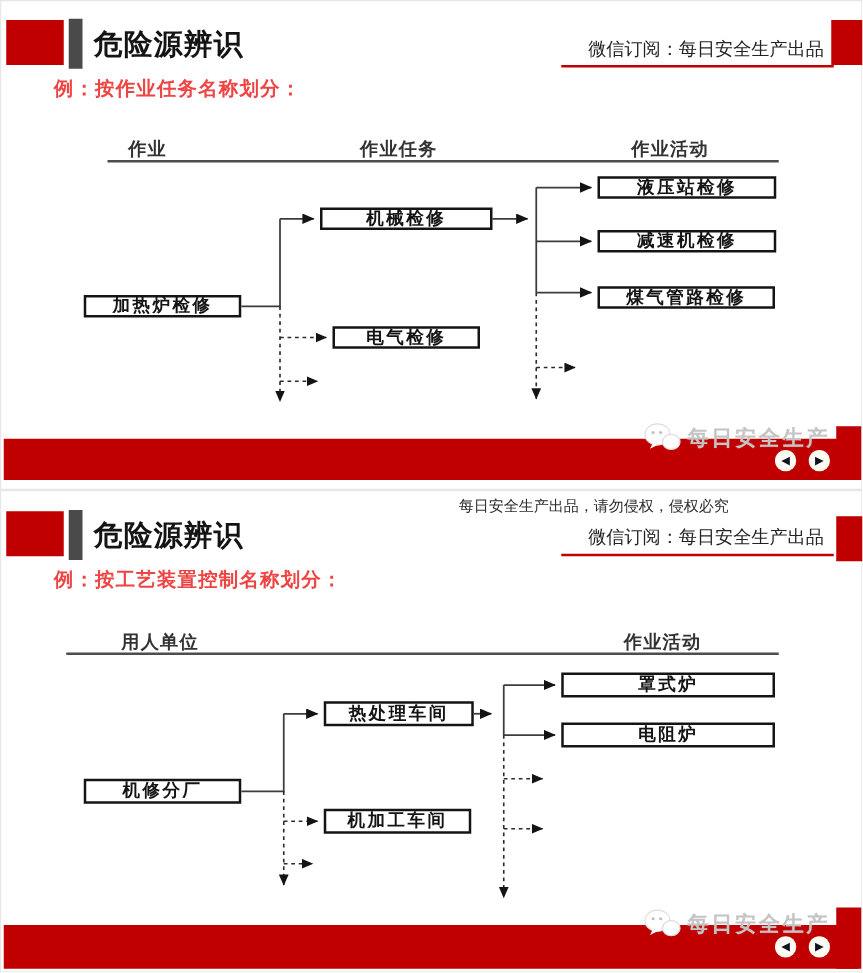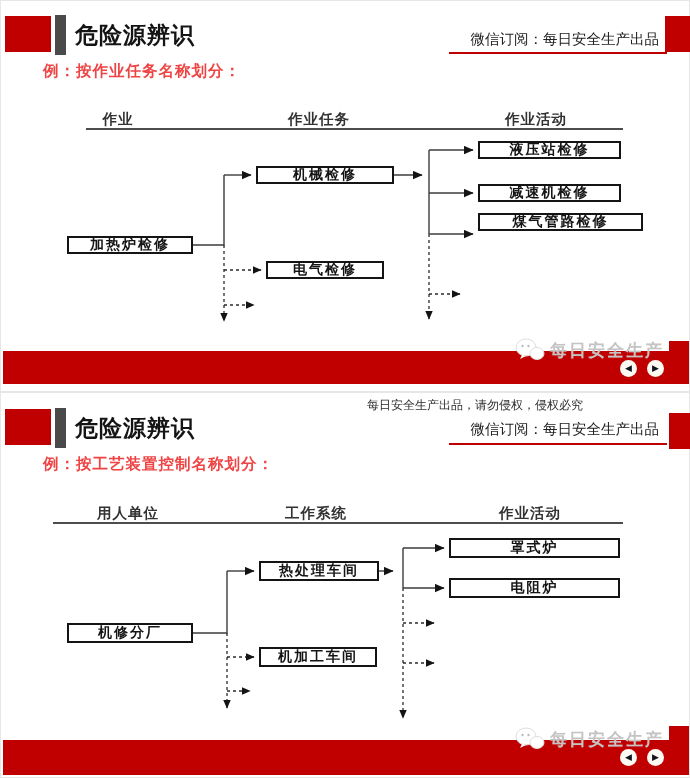--- a/index.html
+++ b/index.html
@@ -71,21 +71,21 @@
       <path d="M428,192 H472" fill="none" stroke="#3c3c3c" stroke-width="1.4" marker-end="url(#ah1)"></path>
       <path d="M428,233 H472" fill="none" stroke="#3c3c3c" stroke-width="1.4" marker-end="url(#ah1)"></path>
       <path d="M428,293 H459" fill="none" stroke="#2b2b2b" stroke-width="1.3" stroke-dasharray="3 3" marker-end="url(#ah1)"></path>
     </svg>
 
     <div class="node" style="left:66px;top:235px;width:126px;height:18px;">加热炉检修</div>
     <div class="node" style="left:255px;top:165px;width:138px;height:18px;">机械检修</div>
     <div class="node" style="left:265px;top:260px;width:118px;height:18px;">电气检修</div>
     <div class="node" style="left:477px;top:140px;width:143px;height:18px;">液压站检修</div>
     <div class="node" style="left:477px;top:183px;width:143px;height:18px;">减速机检修</div>
-    <div class="node" style="left:477px;top:212px;width:165px;height:18px;">煤气管路检修</div>
+    <div class="node" style="left:477px;top:228px;width:142px;height:18px;">煤气管路检修</div>
 
     <div class="footer-bar" style="top:350px;"></div>
     <div class="footer-notch" style="top:340px;height:43px;"></div>
     <div class="watermark" style="left:514px;top:337px;">
       <svg width="30" height="24" viewBox="0 0 30 24">
         <ellipse cx="11" cy="9.5" rx="10" ry="8.5" fill="#ffffff" stroke="#dedede" stroke-width="1"></ellipse>
         <ellipse cx="22" cy="15.5" rx="7" ry="6" fill="#ffffff" stroke="#dedede" stroke-width="1"></ellipse>
         <circle cx="7.5" cy="8" r="1.2" fill="#bdbdbd"></circle>
         <circle cx="13.5" cy="8" r="1.2" fill="#bdbdbd"></circle>
         <path d="M7,17 L5,21 L11,18 Z" fill="#ffffff"></path>
@@ -102,21 +102,20 @@
     <div class="copyright" style="left:366px;top:4px;">每日安全生产出品，请勿侵权，侵权必究</div>
     <div class="red-block" style="left:4px;top:16px;width:46px;height:36px;"></div>
     <div class="dark-bar" style="left:54px;top:15px;width:11px;height:40px;"></div>
     <h1 class="slide-title" style="left:74px;top:20px;">危险源辨识</h1>
     <div class="subscribe" style="right:30px;top:27px;">微信订阅：每日安全生产出品</div>
     <div class="sub-underline" style="left:448px;top:50px;width:218px;"></div>
     <div class="red-block" style="left:668px;top:20px;width:22px;height:36px;"></div>
     <div class="example" style="left:42px;top:61px;">例：按工艺装置控制名称划分：</div>
 
     <div class="col-h" style="left:127px;top:111px;">用人单位</div>
-    <div class="col-h" style="left:315px;top:111px;">工作系统</div>
     <div class="col-h" style="left:529px;top:111px;">作业活动</div>
 
     <svg class="connectors" width="690" height="386" viewBox="0 0 690 386">
       <defs>
         <marker id="ah2" markerWidth="8" markerHeight="7" refX="6.5" refY="3" orient="auto">
           <path d="M0,0 L7,3 L0,6 Z" fill="#141414"></path>
         </marker>
       </defs>
       <line x1="52" y1="130" x2="622" y2="130" stroke="#4d4d4d" stroke-width="2"></line>
 

